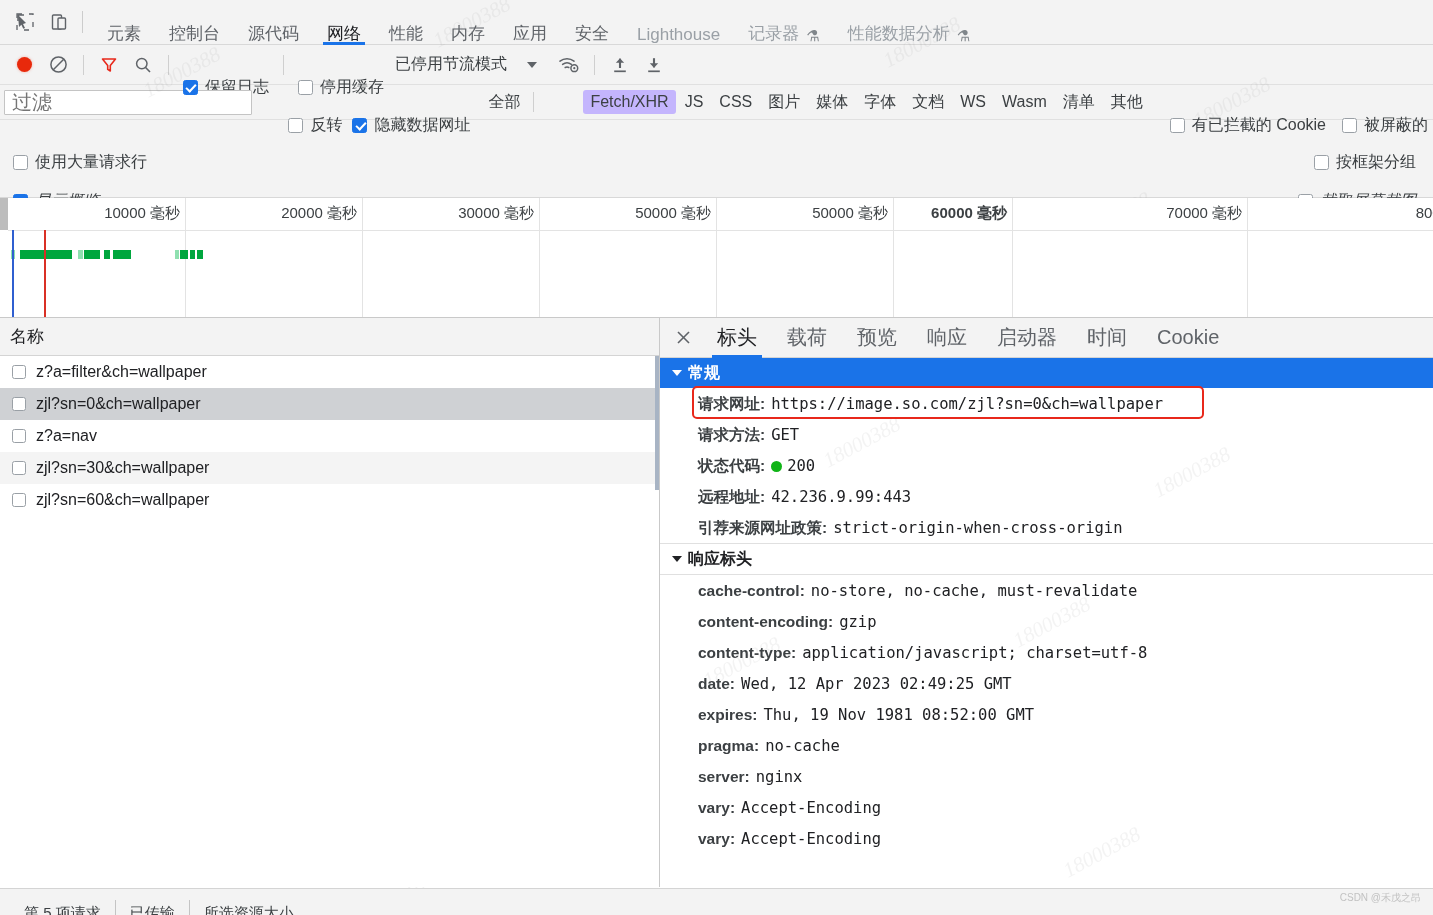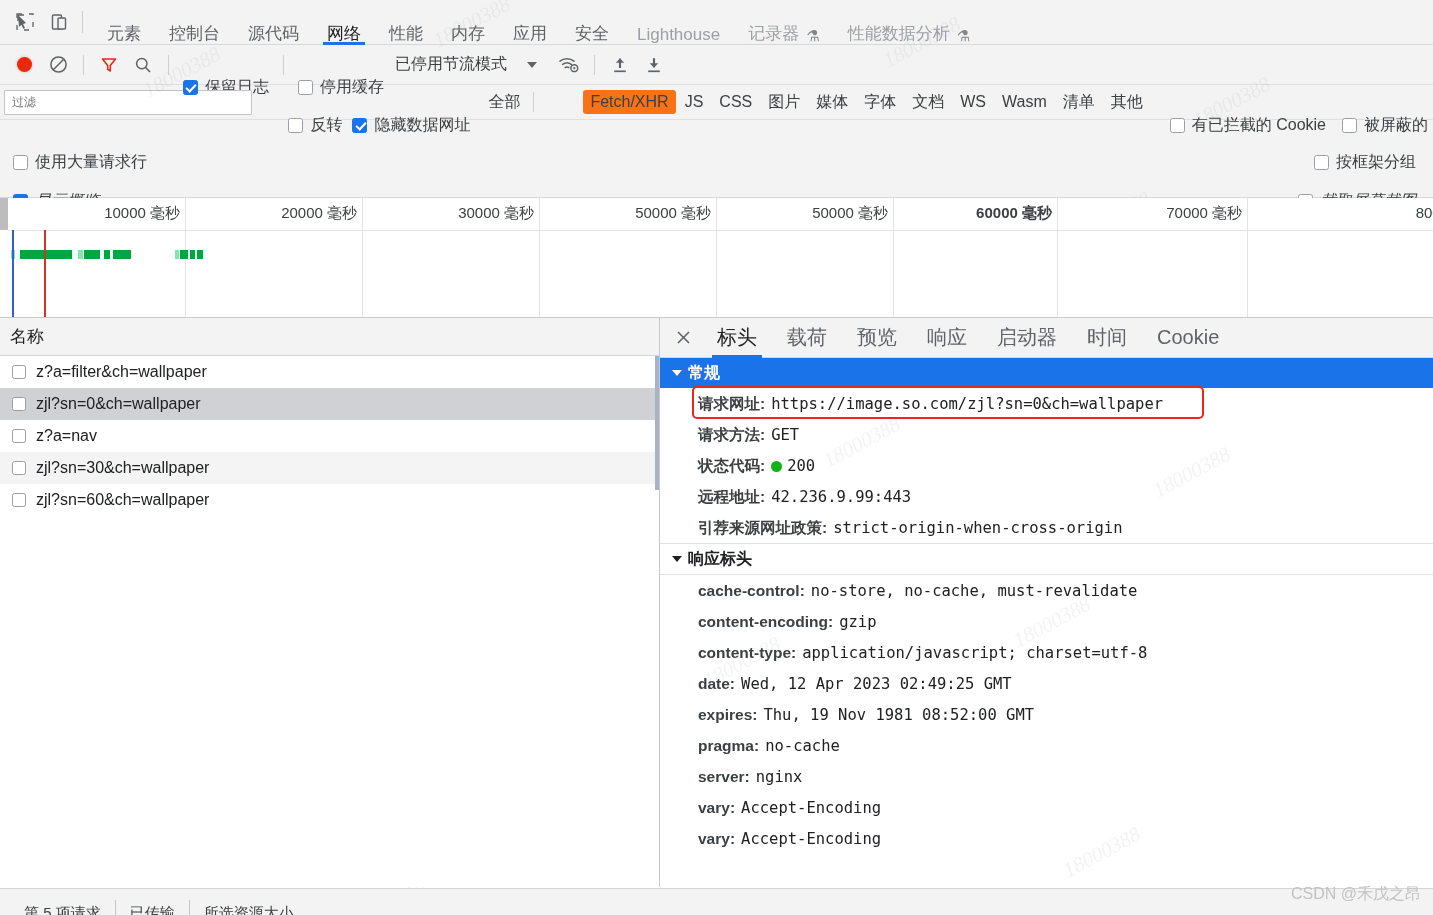--- a/index.html
+++ b/index.html
@@ -128,37 +128,37 @@
     display: flex;
     align-items: center;
     background: #f3f3f3;
     border-bottom: 1px solid #e0e0e0;
     padding-left: 4px;
   }
   .filter-input {
     width: 248px; height: 25px;
     border: 1px solid #c4c4c4;
     background: #fff;
-    font-size: 12px;
+    font-size: 20px;
     color: #5f6368;
     padding: 0 7px;
     font-family: inherit;
     outline: none;
     border-radius: 1px;
   }
   .ftype {
     font-size: 16px;
     color: #3c4043;
     padding: 3px 7px;
     margin: 0 1px;
     cursor: pointer;
     border-radius: 3px;
     white-space: nowrap;
   }
-  .ftype.sel { background: #f97316; margin-left: 44px; }
+  .ftype.sel { background: #c4b5fd; margin-left: 44px; }
   .ftype.all { margin-left: 6px; }
 
   
   .optrow {
     height: 39px;
     display: flex;
     align-items: center;
     justify-content: space-between;
     background: #f3f3f3;
     padding: 0 12px 0 8px;
@@ -382,21 +382,21 @@
     transform: rotate(-28deg);
     pointer-events: none;
     font-family: "Liberation Serif", serif;
     font-style: italic;
     white-space: nowrap;
     user-select: none;
   }
   .csdn {
     position: absolute;
     right: 12px; bottom: 10px;
-    font-size: 16px;
+    font-size: 10px;
     color: #c2c2c2;
     pointer-events: none;
     z-index: 50;
   }
 </style>
 </head>
 <body>
 
 <div id="app">
 
@@ -604,21 +604,21 @@
         </div>
         <div class="ov-tick" style="left: 539.056px;">
           <span>30000 毫秒</span>
         </div>
         <div class="ov-tick" style="left: 716.075px;">
           <span>50000 毫秒</span>
         </div>
         <div class="ov-tick" style="left: 893.093px;">
           <span>50000 毫秒</span>
         </div>
-        <div class="ov-tick" style="left: 1057px; font-weight: bold;">
+        <div class="ov-tick" style="left: 1012px; font-weight: bold;">
           <span>60000 毫秒</span>
         </div>
         <div class="ov-tick" style="left: 1247.13px;">
           <span>70000 毫秒</span>
         </div>
         <div class="ov-tick" style="left: 1454px; text-decoration: underline;">
           <span>8000</span>
         </div>
       </div>
 

